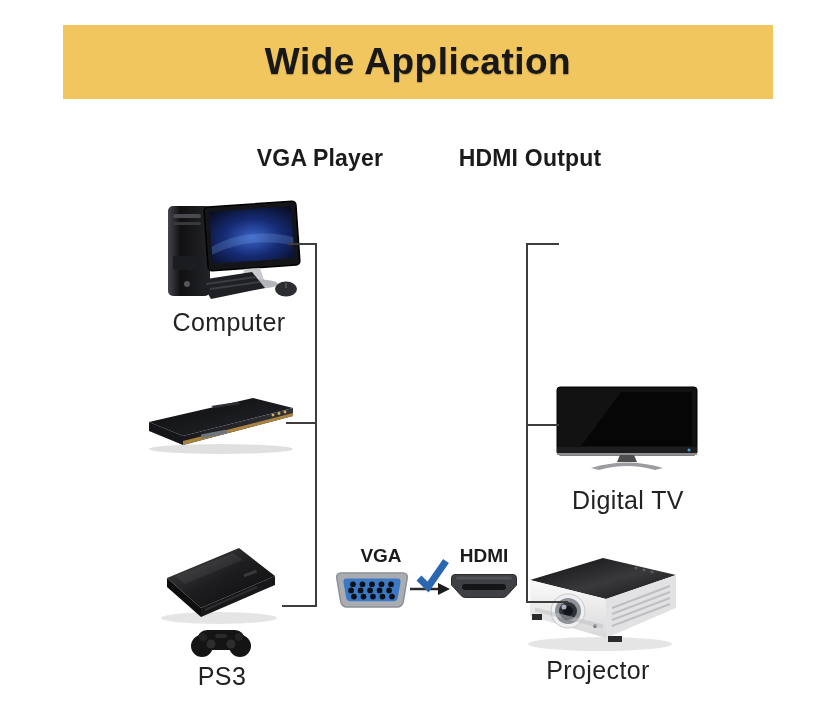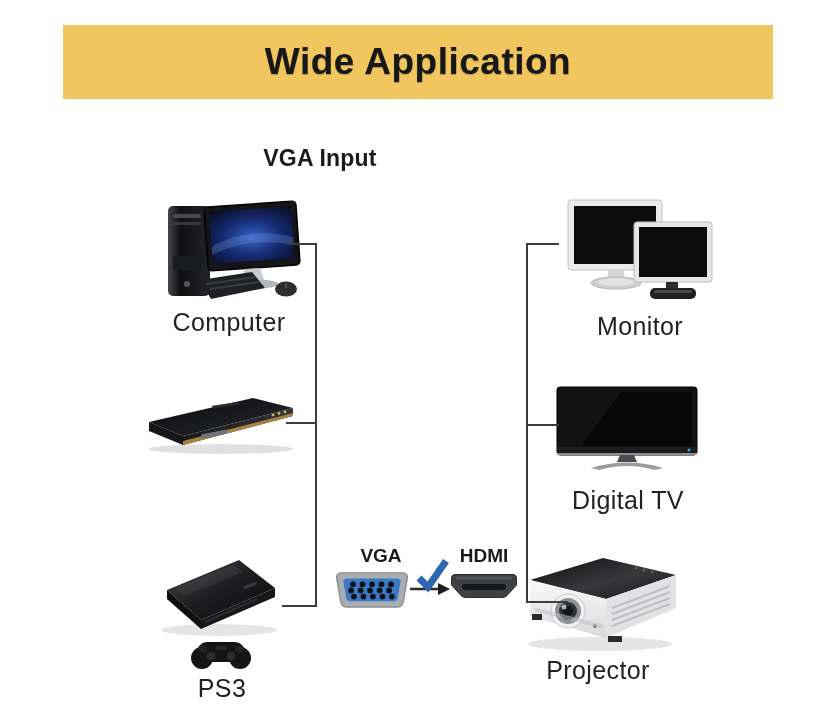--- a/index.html
+++ b/index.html
@@ -38,21 +38,21 @@
   }
 
   .cell-computer  { left:147px; top:196px; width:164px; }
   .cell-computer  .device-art { width:150px; height:110px; }
   .cell-computer  figcaption { margin-top:2px; }
 
   .cell-hdplayer  { left:138px; top:388px; width:165px; }
   .cell-hdplayer  .device-art { width:160px; height:70px; }
   .cell-hdplayer  figcaption { margin-top:13px; }
 
-  .cell-ps3       { left:147px; top:550px; width:150px; }
+  .cell-ps3       { left:147px; top:538px; width:150px; }
   .cell-ps3       .device-art { width:150px; height:122px; }
   .cell-ps3       figcaption { margin-top:2px; }
 
   .cell-monitor   { left:558px; top:196px; width:164px; }
   .cell-monitor   .device-art { width:160px; height:112px; }
   .cell-monitor   figcaption { margin-top:4px; }
 
   .cell-tv        { left:543px; top:384px; width:170px; }
   .cell-tv        .device-art { width:170px; height:86px; }
   .cell-tv        figcaption { margin-top:16px; }
@@ -85,21 +85,22 @@
 </style>
 </head>
 <body>
 
 <div class="canvas">
 
   <div class="banner">
     <h1>Wide Application</h1>
   </div>
 
-  <div class="heading input">VGA Input</div>
+  <div class="heading input">VGA Player</div>
+  <div class="heading output">HDMI Output</div>
 
   <figure class="device cell-computer">
     <div class="device-art">
       <svg viewBox="0 0 150 110" width="150" height="110">
         <defs>
           <linearGradient id="twr" x1="0" y1="0" x2="1" y2="0">
             <stop offset="0" stop-color="#45464a"></stop>
               <stop offset=".3" stop-color="#101012"></stop>
               <stop offset="1" stop-color="#232428"></stop>
           </linearGradient>
@@ -184,37 +185,20 @@
           <circle cx="84" cy="106" r="4.5" fill="#2d2d30"></circle>
           <circle cx="56" cy="99" r="4" fill="#232326"></circle>
           <circle cx="92" cy="99" r="4" fill="#232326"></circle>
           <rect x="68" y="96" width="12" height="4" rx="2" fill="#2a2a2d"></rect>
         </g>
       </svg>
     </div>
     <figcaption>PS3</figcaption>
   </figure>
 
-  <figure class="device cell-monitor">
-    <div class="device-art">
-      <svg viewBox="0 0 160 112" width="160" height="112">
-        <rect x="8" y="4" width="94" height="70" rx="3" fill="#ebebeb" stroke="#c3c3c3"></rect>
-        <rect x="14" y="10" width="82" height="58" fill="#0c0c0d"></rect>
-        <rect x="48" y="74" width="16" height="9" fill="#d5d5d5"></rect>
-        <ellipse cx="56" cy="87" rx="25" ry="6" fill="#cfcfcf" stroke="#b5b5b5"></ellipse>
-        <ellipse cx="56" cy="86" rx="18" ry="4" fill="#e2e2e2"></ellipse>
-        <rect x="74" y="26" width="78" height="60" rx="3" fill="#e7e7e7" stroke="#bebebe"></rect>
-        <rect x="79" y="31" width="68" height="50" fill="#0c0c0d"></rect>
-        <rect x="106" y="86" width="12" height="6" fill="#2b2b2b"></rect>
-        <rect x="90" y="92" width="46" height="11" rx="5" fill="#1f1f20"></rect>
-        <rect x="94" y="94" width="38" height="3" rx="1.5" fill="#4a4a4c"></rect>
-      </svg>
-    </div>
-    <figcaption>Monitor</figcaption>
-  </figure>
 
   <figure class="device cell-tv">
     <div class="device-art">
       <svg viewBox="0 0 170 86" width="170" height="86">
         <rect x="14" y="3" width="140" height="68" rx="3" fill="#121213" stroke="#000"></rect>
         <rect x="19" y="8" width="130" height="54" fill="#060607"></rect>
         <polygon points="19,8 78,8 38,62 19,62" fill="#ffffff" opacity=".05"></polygon>
         <rect x="14" y="63" width="140" height="6" fill="#1d1d1f"></rect>
         <rect x="14" y="69" width="140" height="2" fill="#8f8f92"></rect>
         <circle cx="146" cy="66" r="1.5" fill="#3fa0d8"></circle>

